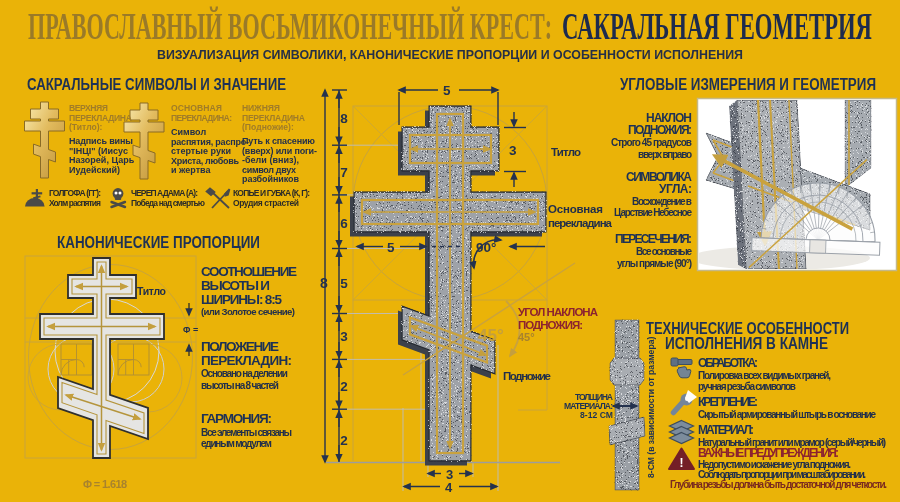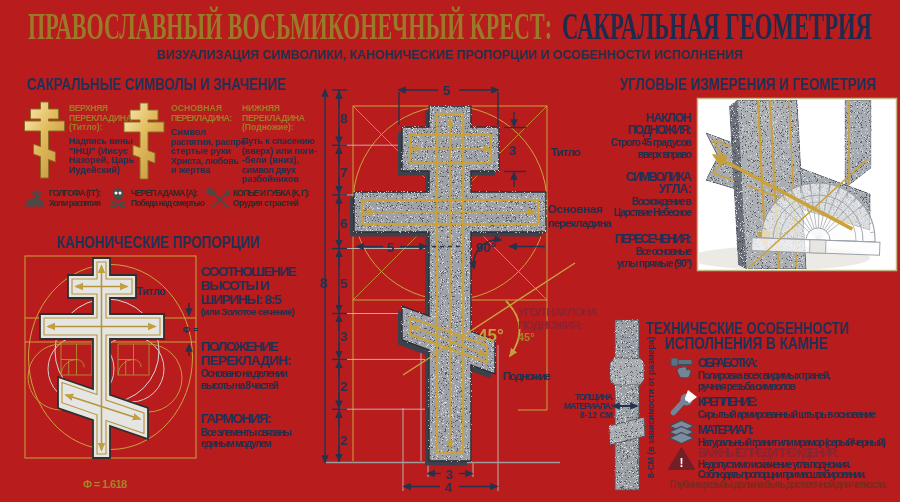--- a/index.html
+++ b/index.html
@@ -1,16 +1,16 @@
 <!DOCTYPE html>
 <html><head>
 <meta charset="utf-8">
 <style>
   html,body{margin:0;padding:0;background:#ffffff;}
-  #page{position:relative;width:900px;height:502px;overflow:hidden;background:#b91c1c;}
+  #page{position:relative;width:900px;height:502px;overflow:hidden;background:#eab308;}
   svg{position:absolute;left:0;top:0;}
   text{font-family:"Liberation Sans",sans-serif;}
   .ser{font-family:"Liberation Serif",serif;}
 </style>
 </head>
 <body>
 <div id="page">
 <svg width="900" height="502" viewBox="0 0 900 502">
 <defs>
   <linearGradient id="goldg" x1="0" y1="0" x2="1" y2="1">

